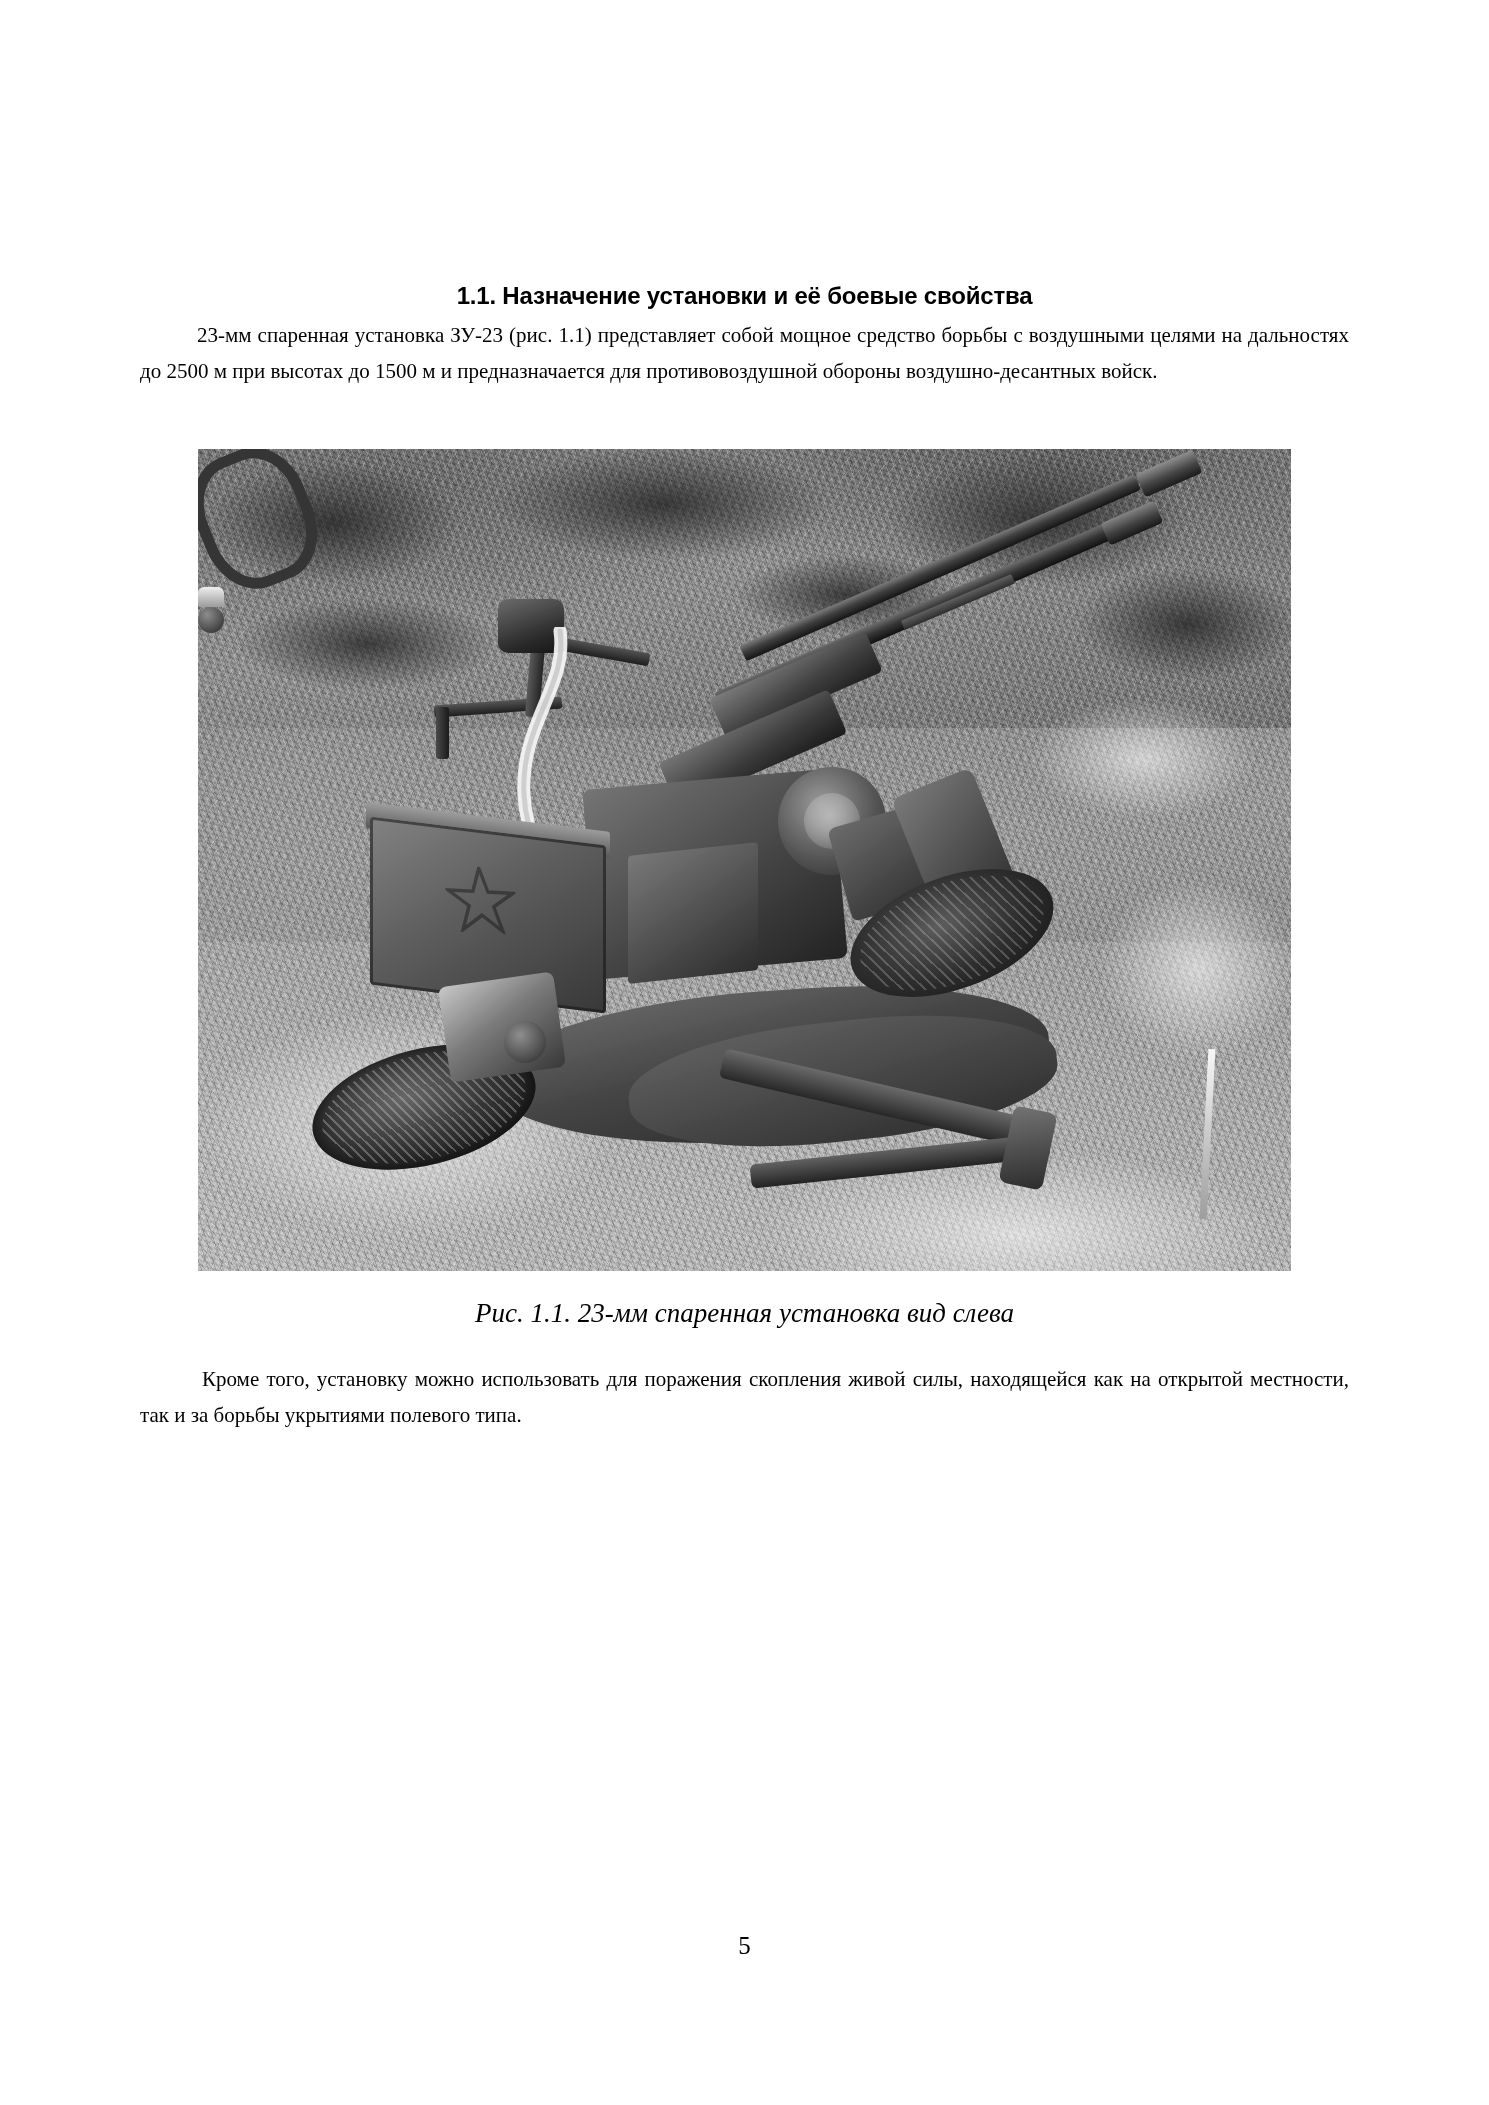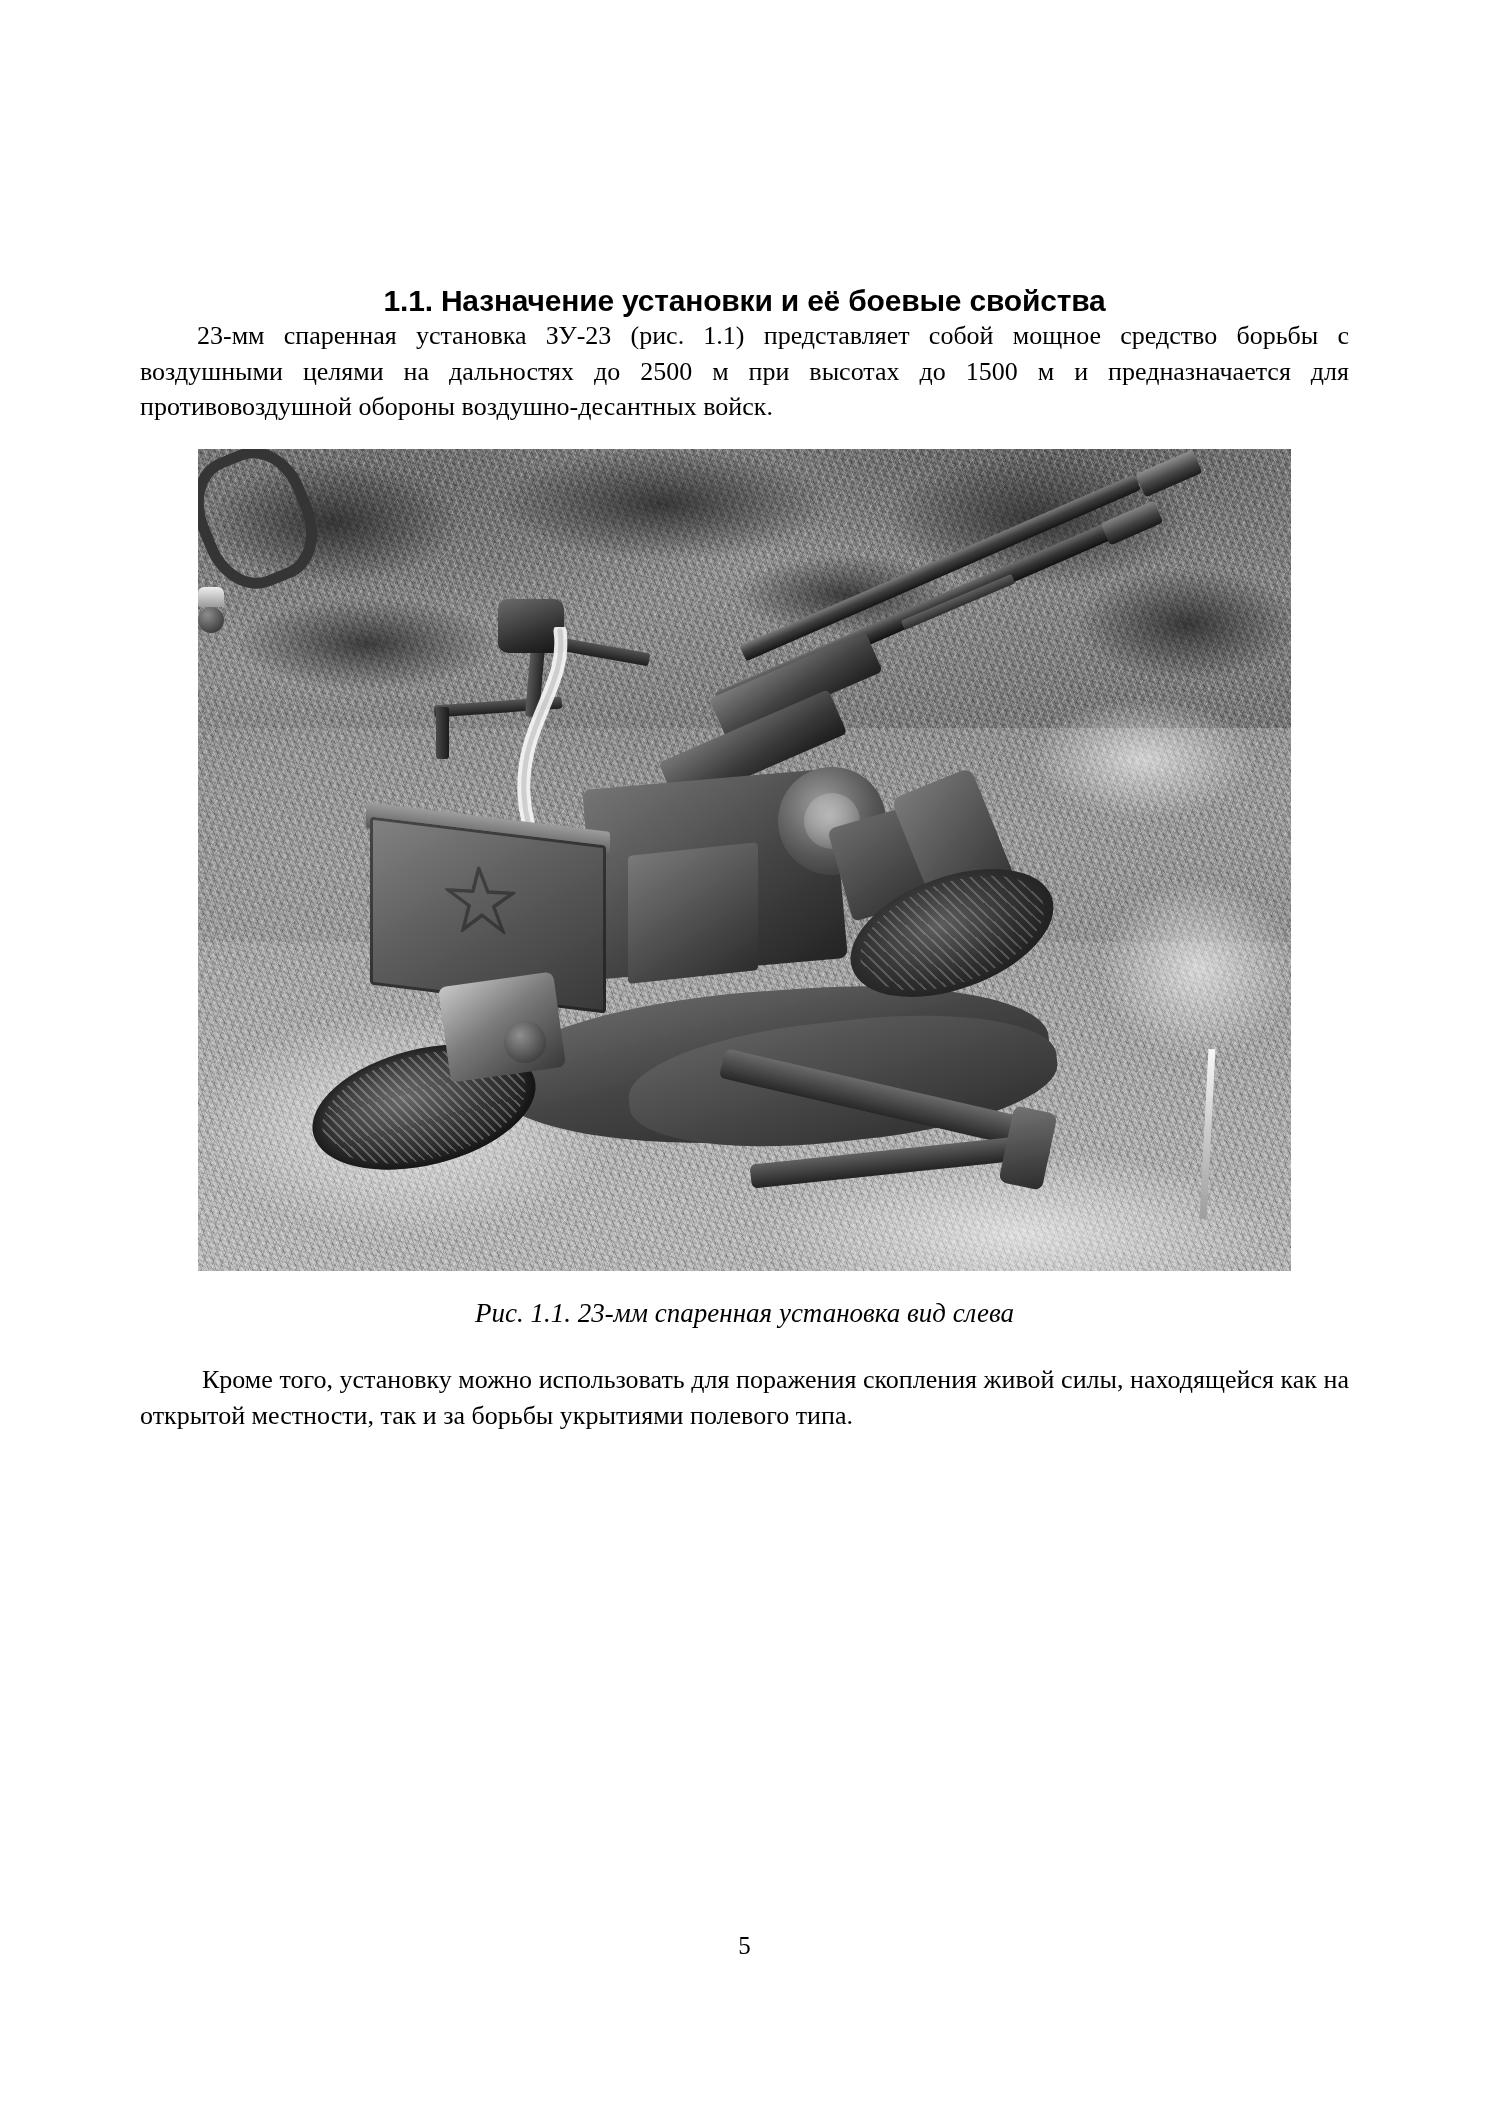--- a/index.html
+++ b/index.html
@@ -33,32 +33,32 @@
     white-space: nowrap;
   }
   .h2 {
     position: absolute;
     left: 140px;
     top: 260px;
     width: 1209px;
     text-align: center;
     font-family: "Liberation Sans", "DejaVu Sans", sans-serif;
     font-weight: bold;
-    font-size: 30px;
+    font-size: 24px;
     letter-spacing: -0.2px;
     line-height: 32px;
     white-space: nowrap;
   }
 
   
   .body-block {
     position: absolute;
     left: 140px;
     width: 1209px;
-    font-size: 26px;
+    font-size: 21px;
     line-height: 35.5px;
     text-align: justify;
     text-justify: inter-word;
   }
   .body-block p {
     margin: 0;
     text-indent: 57px;
   }
   .intro { top: 318px; }
   .tail  { top: 1362px; }

